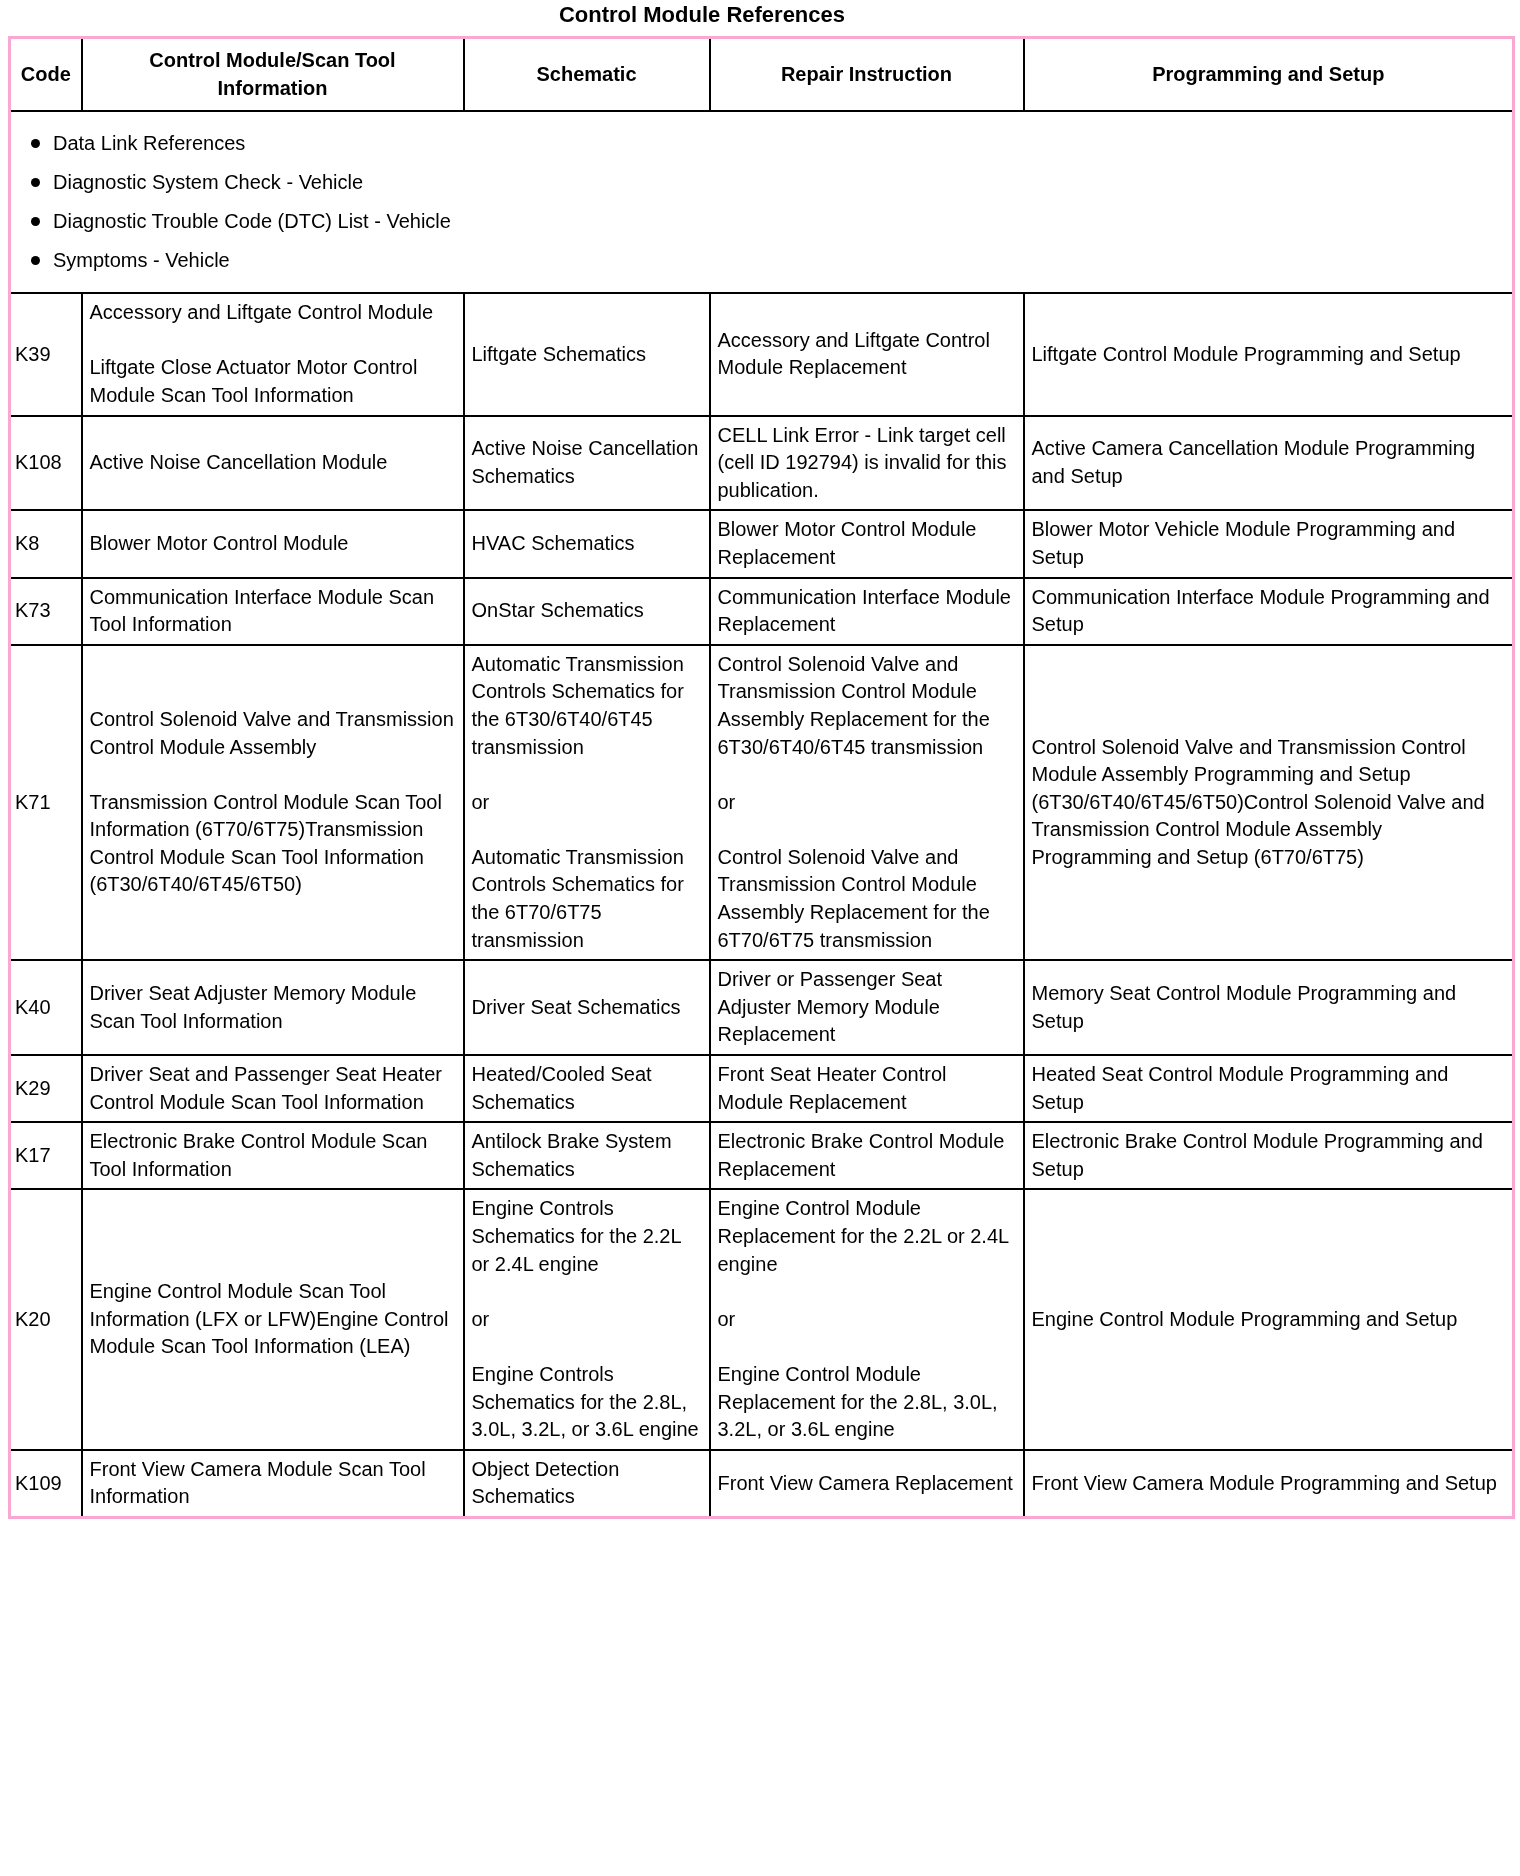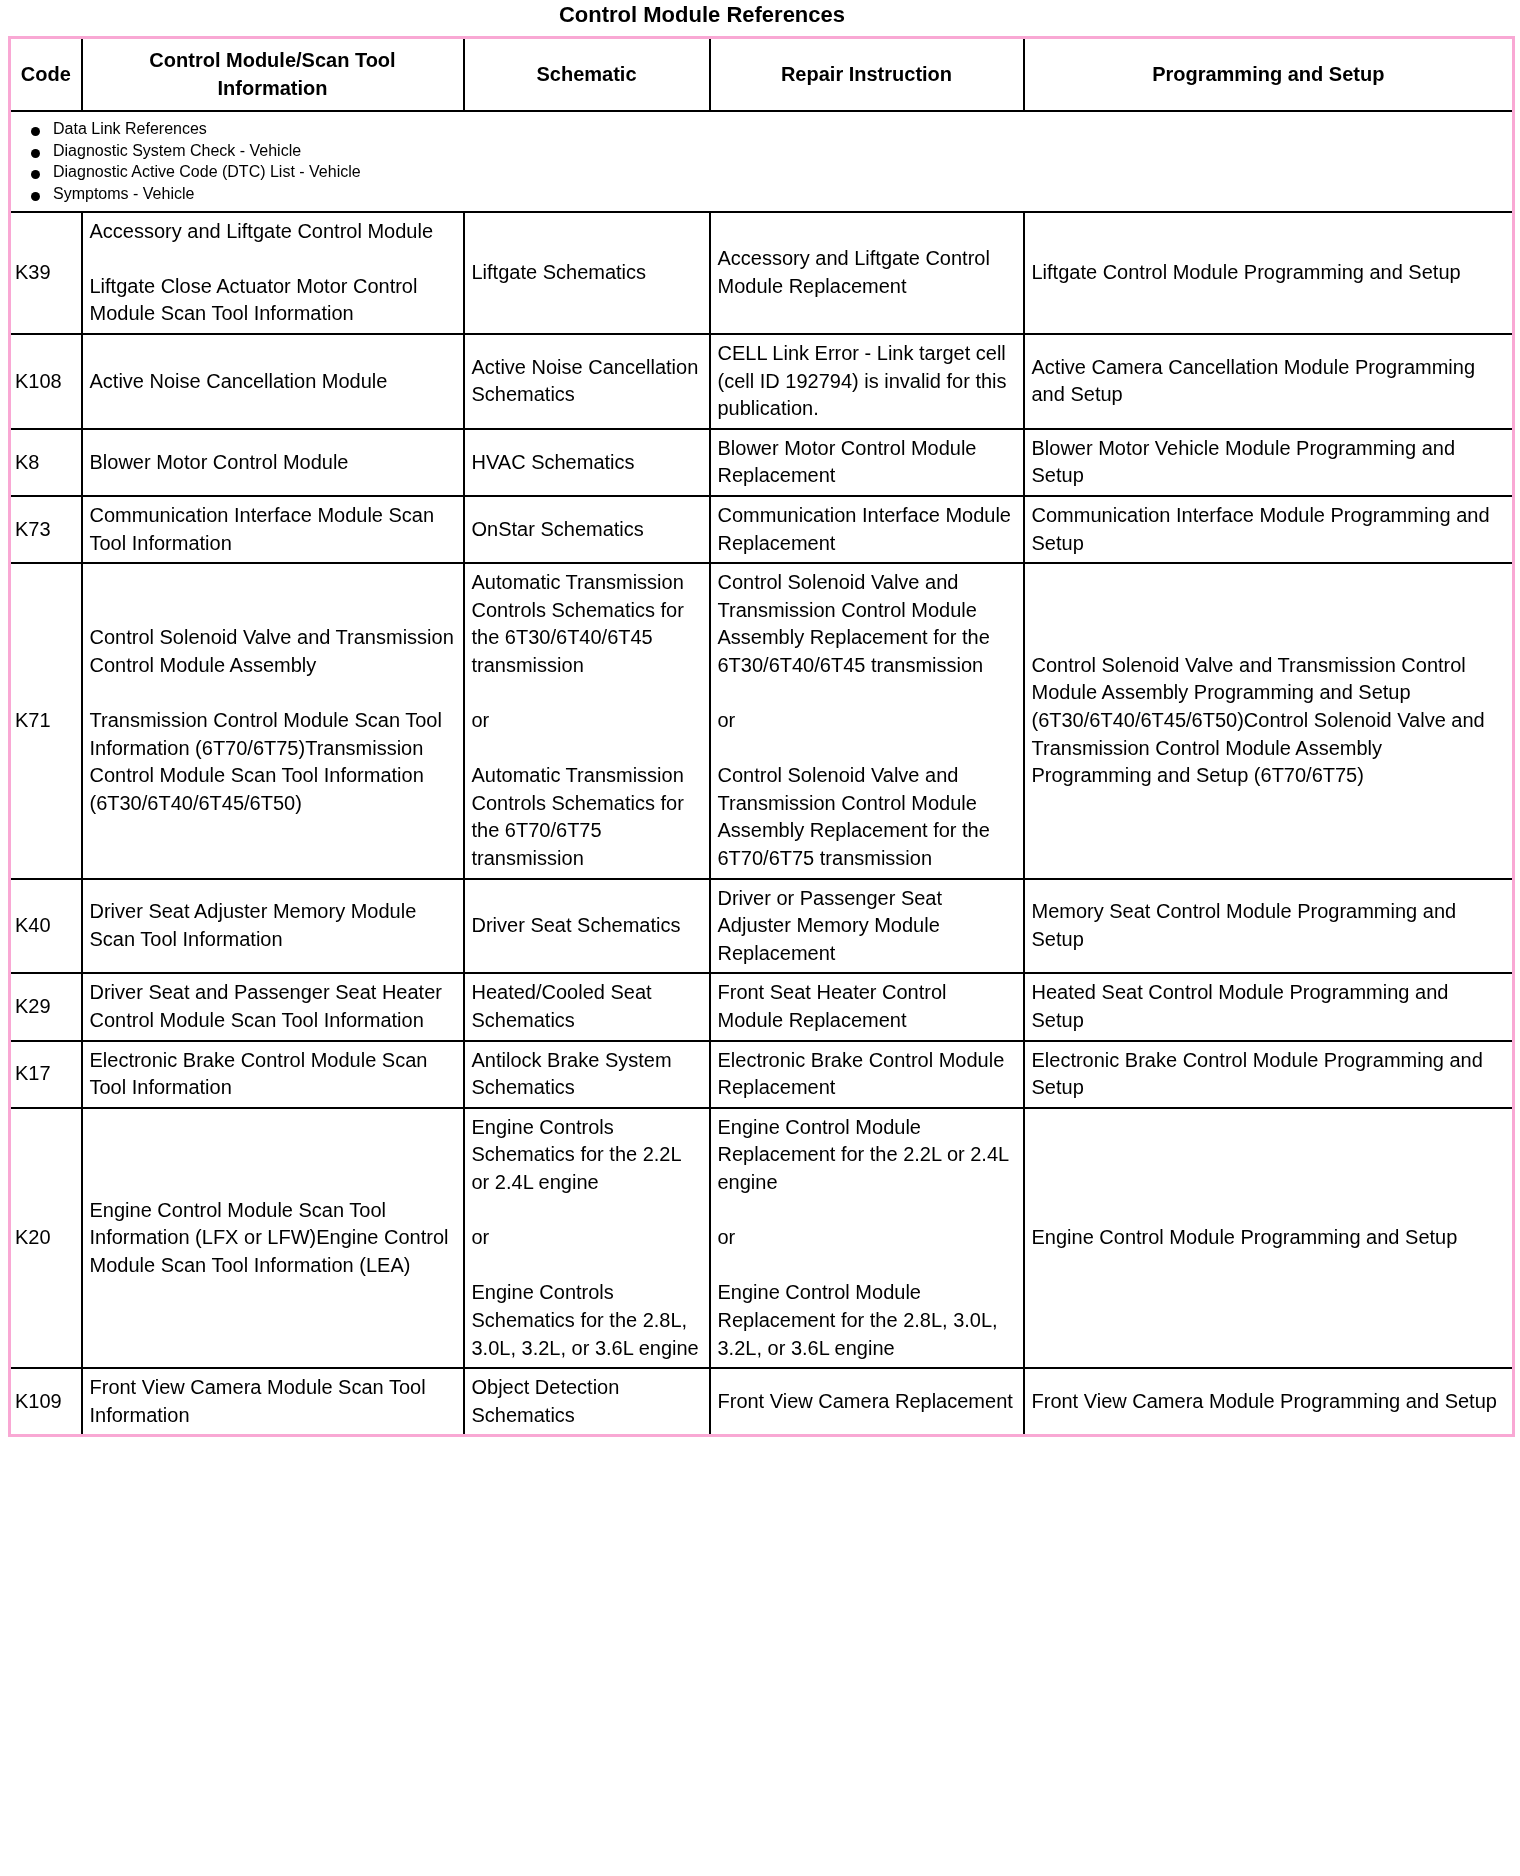--- a/index.html
+++ b/index.html
@@ -51,22 +51,22 @@
     white-space: normal;
     padding: 6px 8px;
   }
   ul.ref-list {
     margin: 0;
     padding: 0 0 0 34px;
     list-style: none;
   }
   ul.ref-list li {
     position: relative;
-    margin: 0 0;
-    font-size: 16px;
+    margin: 12px 0;
+    font-size: 20px;
     line-height: 1.35;
   }
   ul.ref-list li::before {
     content: "";
     position: absolute;
     left: -22px;
     top: 9px;
     width: 9px;
     height: 9px;
     border-radius: 50%;
@@ -97,21 +97,21 @@
         <th style="white-space:pre-line">Repair Instruction</th>
         <th style="white-space:pre-line">Programming and Setup</th>
       </tr>
     </thead>
     <tbody>
       <tr>
         <td class="bullets-cell" colspan="5">
           <ul class="ref-list">
               <li>Data Link References</li>
               <li>Diagnostic System Check - Vehicle</li>
-              <li>Diagnostic Active Code (DTC) List - Vehicle</li>
+              <li>Diagnostic Trouble Code (DTC) List - Vehicle</li>
               <li>Symptoms - Vehicle</li>
             </ul>
         </td>
       </tr>
 
     <tr>
           <td class="code">K39</td>
           <td class="info">Accessory and Liftgate Control Module
 
 Liftgate Close Actuator Motor Control Module Scan Tool Information</td>

